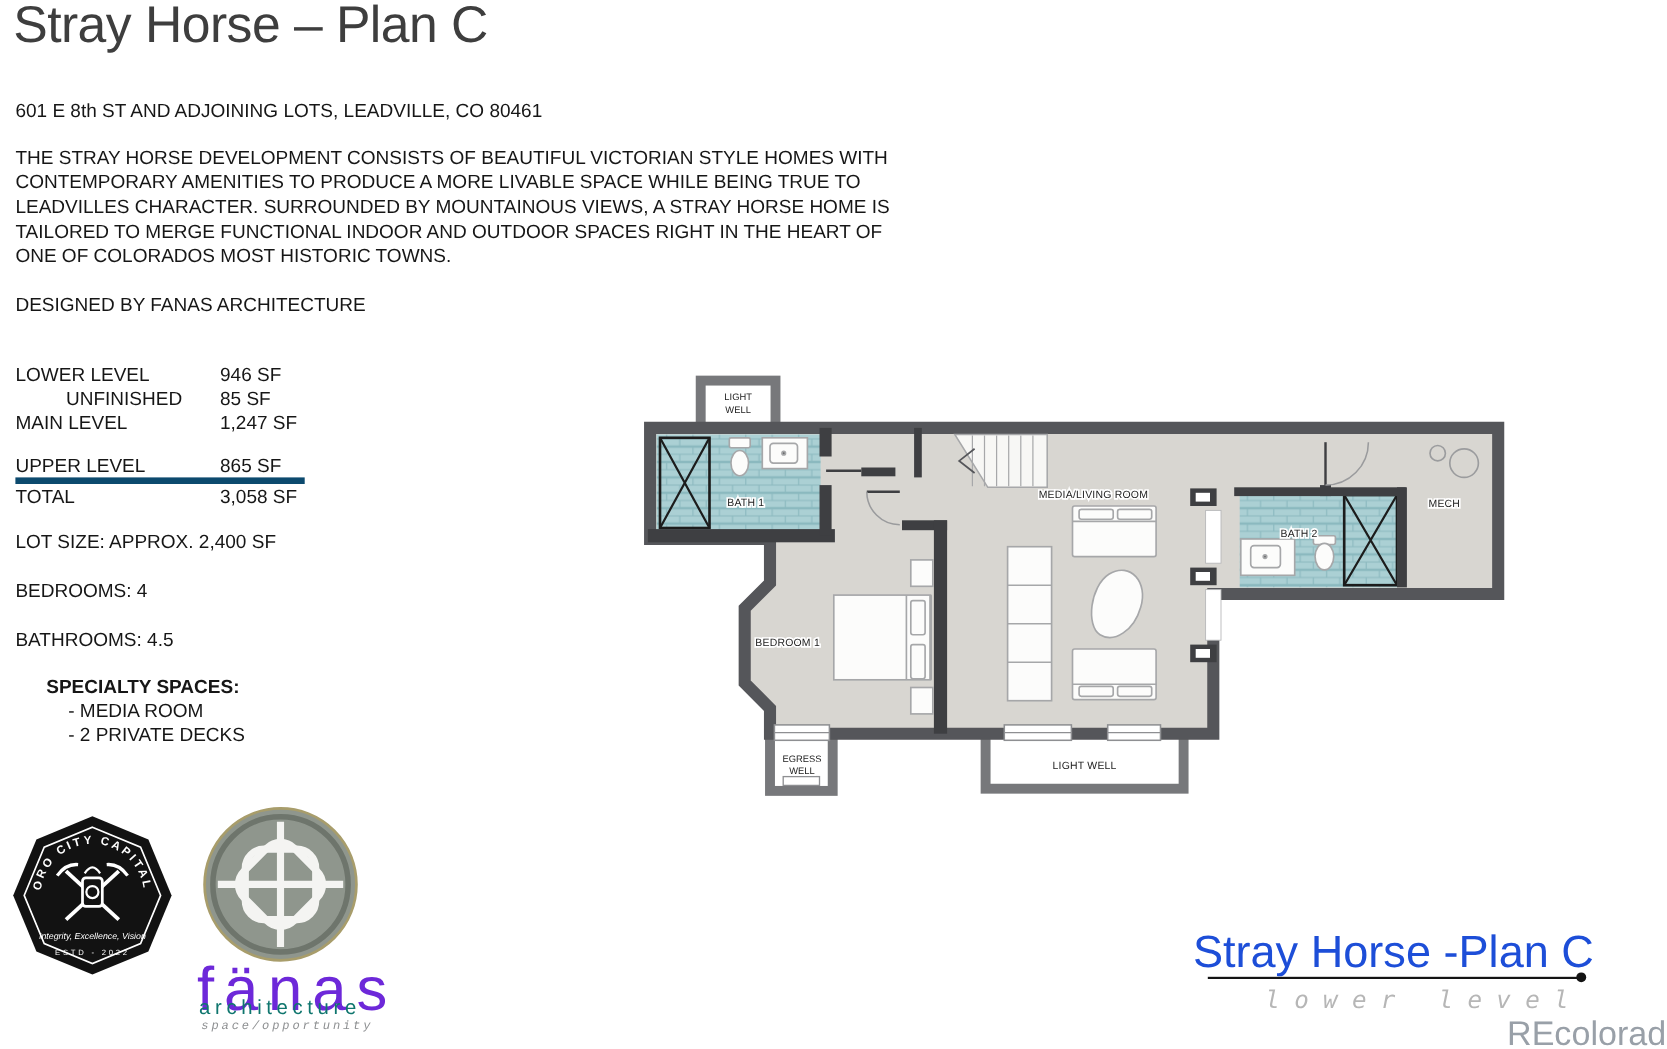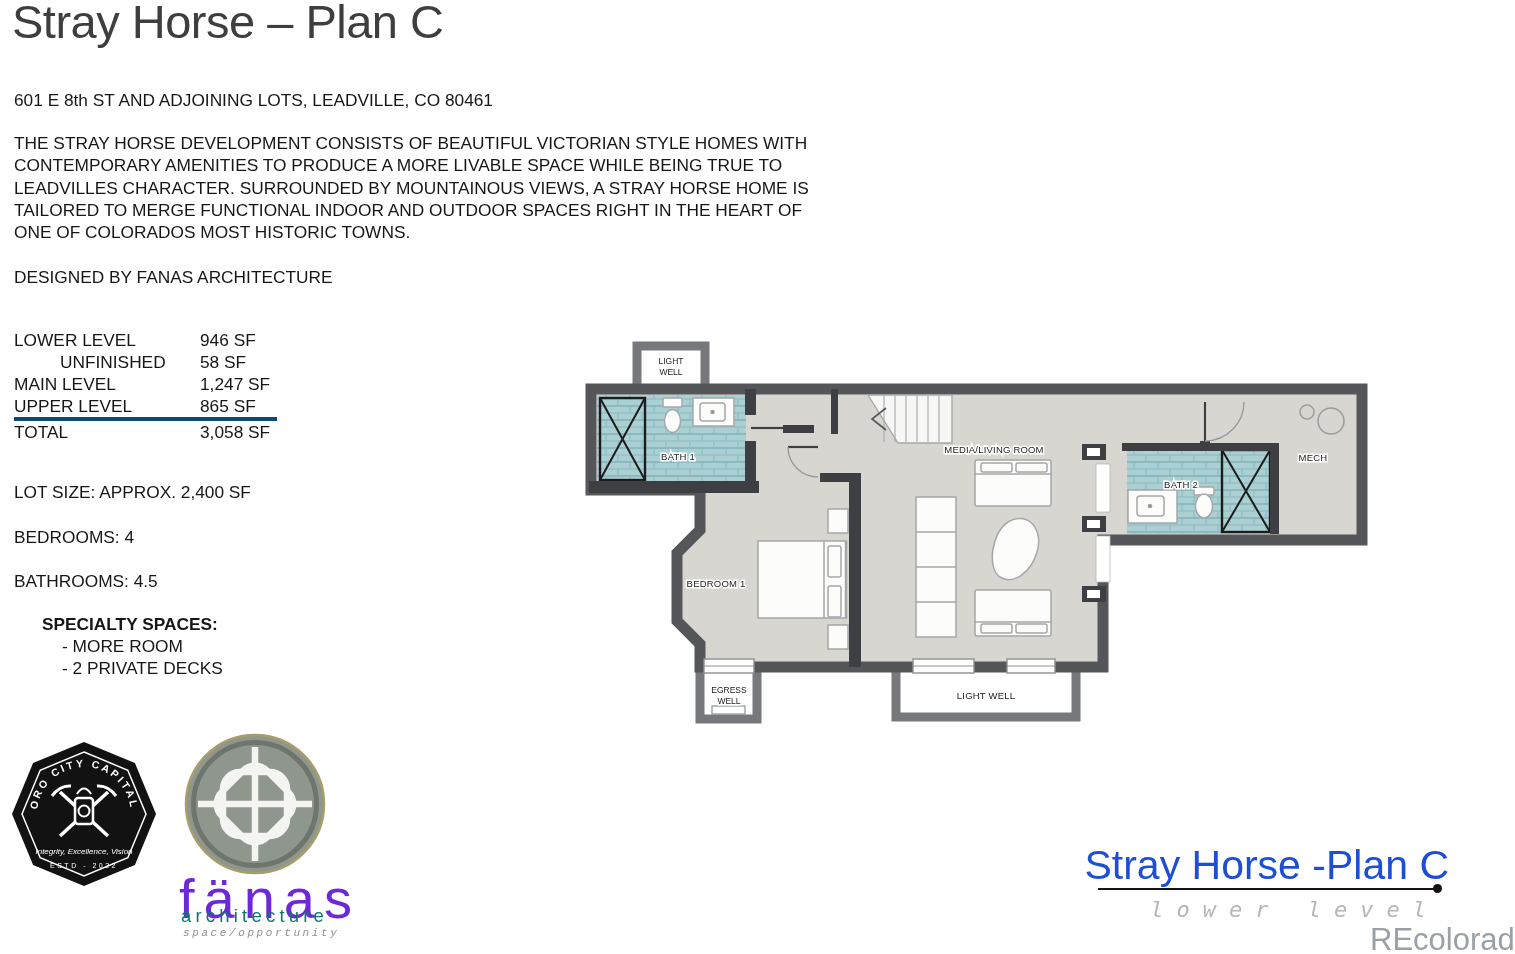--- a/index.html
+++ b/index.html
@@ -10,21 +10,21 @@
   .abs{position:absolute;}
   .page-title{left:12px;top:-6px;font-size:47px;font-weight:300;color:#3e3e3e;letter-spacing:-0.5px;}
   .address{left:14px;top:90px;font-size:17.3px;}
   .description{left:14px;top:132px;width:800px;font-size:17.3px;line-height:22.3px;}
   .designed-by{left:14px;top:267px;font-size:17.3px;}
   .floor-area{left:14px;top:329px;font-size:17.3px;line-height:22px;}
   .fa-heading{font-weight:bold;}
   .fa-row{display:flex;width:263px;white-space:nowrap;}
   .fa-label{width:186px;}
   .fa-row.indent .fa-label{padding-left:46px;width:140px;}
-  .fa-row.sum{border-bottom:4px solid #0c4a6e;}
+  .fa-row.sum{border-bottom:6px solid #0c4a6e;margin-top:17px;}
   .lot-size{left:14px;top:482px;font-size:17.3px;}
   .bedrooms{left:14px;top:527px;font-size:17.3px;}
   .bathrooms{left:14px;top:571px;font-size:17.3px;}
   .specialty{left:14px;top:613px;font-size:17.3px;line-height:22px;}
   .sp-heading{font-weight:bold;margin-left:28px;}
   .sp-item{margin-left:48px;}
   .fanas-name{left:179px;top:866px;font-size:56px;letter-spacing:9px;color:#6d28d9;}
   .fanas-sub{left:181px;top:905px;font-size:18.5px;letter-spacing:4.2px;color:#0f766e;}
   .fanas-tag{left:183px;top:927px;font-size:11px;font-style:italic;letter-spacing:2.6px;color:#8e9092;font-family:Liberation Mono, monospace;}
   .footer-title{top:842px;right:66px;font-size:41px;font-weight:300;color:#1d4ed8;white-space:nowrap;}
@@ -44,21 +44,21 @@
 <div class="abs description">THE STRAY HORSE DEVELOPMENT CONSISTS OF BEAUTIFUL VICTORIAN STYLE HOMES WITH CONTEMPORARY AMENITIES TO PRODUCE A MORE LIVABLE SPACE WHILE BEING TRUE TO LEADVILLES CHARACTER. SURROUNDED BY MOUNTAINOUS VIEWS, A STRAY HORSE HOME IS TAILORED TO MERGE FUNCTIONAL INDOOR AND OUTDOOR SPACES RIGHT IN THE HEART OF ONE OF COLORADOS MOST HISTORIC TOWNS.</div>
 <div class="abs designed-by">DESIGNED BY FANAS ARCHITECTURE</div>
 
 <div class="abs floor-area">
   <div class="fa-row">
     <span class="fa-label">LOWER LEVEL</span>
     <span class="fa-value">946 SF</span>
   </div>
   <div class="fa-row indent">
     <span class="fa-label">UNFINISHED</span>
-    <span class="fa-value">58 SF</span>
+    <span class="fa-value">85 SF</span>
   </div>
   <div class="fa-row">
     <span class="fa-label">MAIN LEVEL</span>
     <span class="fa-value">1,247 SF</span>
   </div>
   <div class="fa-row sum">
     <span class="fa-label">UPPER LEVEL</span>
     <span class="fa-value">865 SF</span>
   </div>
   <div class="fa-row">
@@ -66,21 +66,21 @@
     <span class="fa-value">3,058 SF</span>
   </div>
 </div>
 
 <div class="abs lot-size">LOT SIZE: APPROX. 2,400 SF</div>
 <div class="abs bedrooms">BEDROOMS: 4</div>
 <div class="abs bathrooms">BATHROOMS: 4.5</div>
 
 <div class="abs specialty">
   <div class="sp-heading">SPECIALTY SPACES:</div>
-  <div class="sp-item">- MORE ROOM</div>
+  <div class="sp-item">- MEDIA ROOM</div>
   <div class="sp-item">- 2 PRIVATE DECKS</div>
 </div>
 
 <svg class="abs" style="left:0;top:0" width="1515" height="954" viewBox="0 0 1515 954">
   <defs>
     <pattern id="bricks" width="24" height="14" patternUnits="userSpaceOnUse">
       <rect width="24" height="14" fill="#abd0d4"></rect>
       <path d="M0 0.5 H24 M0 7 H24 M0 13.5 H24 M6 0 V7 M18 7 V14" stroke="#8bb9bf" stroke-width="1" fill="none"></path>
     </pattern>
   </defs>

